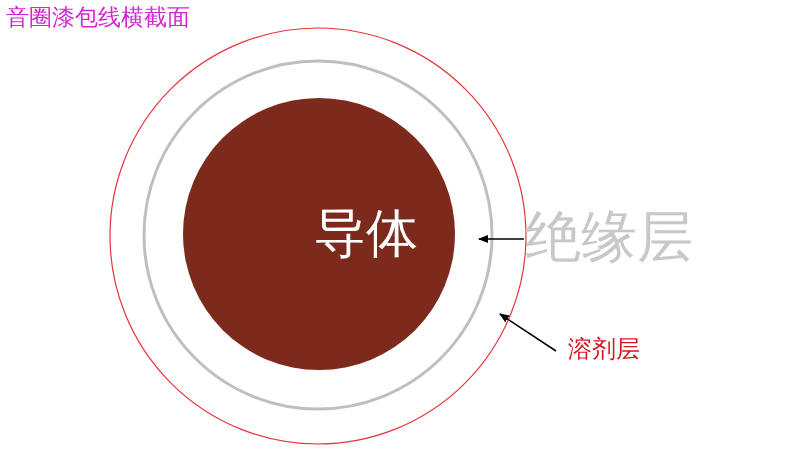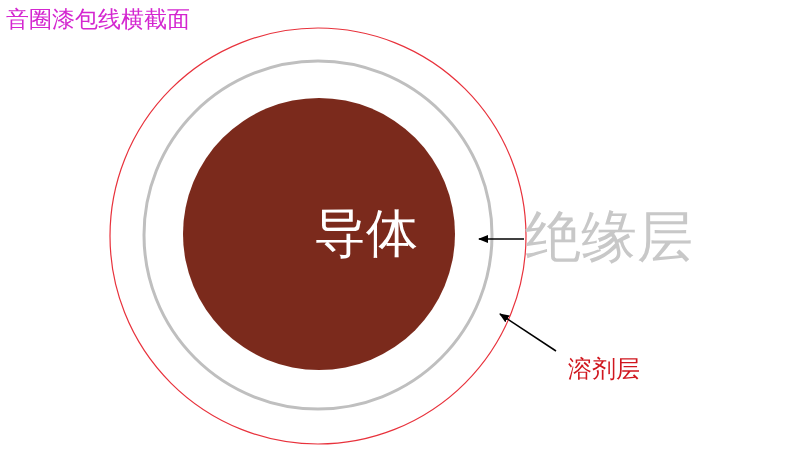--- a/index.html
+++ b/index.html
@@ -1,37 +1,36 @@
 <!DOCTYPE html>
 <html><head>
   <meta charset="utf-8">
   <style>
     html, body { margin: 0; padding: 0; background: #ffffff; }
     body { width: 791px; height: 471px; position: relative; overflow: hidden; font-family: "DejaVu Sans", sans-serif; }
     .title {
       position: absolute; left: 6px; top: 4px;
-      font-family: Liberation Sans, sans-serif; font-size: 23px; line-height: 30px;
+      font-family: Liberation Mono, monospace; font-size: 23px; line-height: 30px;
       letter-spacing: 0px; white-space: nowrap;
     }
     svg.diagram { position: absolute; left: 0; top: 0; }
     .center-label {
       position: absolute; left: 218px; top: 198px; width: 200px; text-align: center;
       font-family: "DejaVu Sans", sans-serif; font-size: 52px; line-height: 70px; color: #ffffff;
       white-space: nowrap;
     }
     .insulation-label {
       position: absolute; left: 525px; top: 200px;
       font-family: Liberation Sans, sans-serif; font-size: 56px; line-height: 74px;
       white-space: nowrap;
     }
     .solvent-label {
       position: absolute; left: 568px; top: 333px;
       font-family: "DejaVu Serif", serif; font-size: 24px; line-height: 32px;
       white-space: nowrap;
-      margin-top: 20px;
     }
   </style>
 </head>
 <body>
 
 <div class="title" style="color: rgb(212, 38, 208);">音圈漆包线横截面</div>
 
 <svg class="diagram" width="791" height="471" viewBox="0 0 791 471">
   <defs>
     <marker id="arrowhead" markerWidth="10" markerHeight="8" refX="9" refY="4" orient="auto" markerUnits="userSpaceOnUse">

